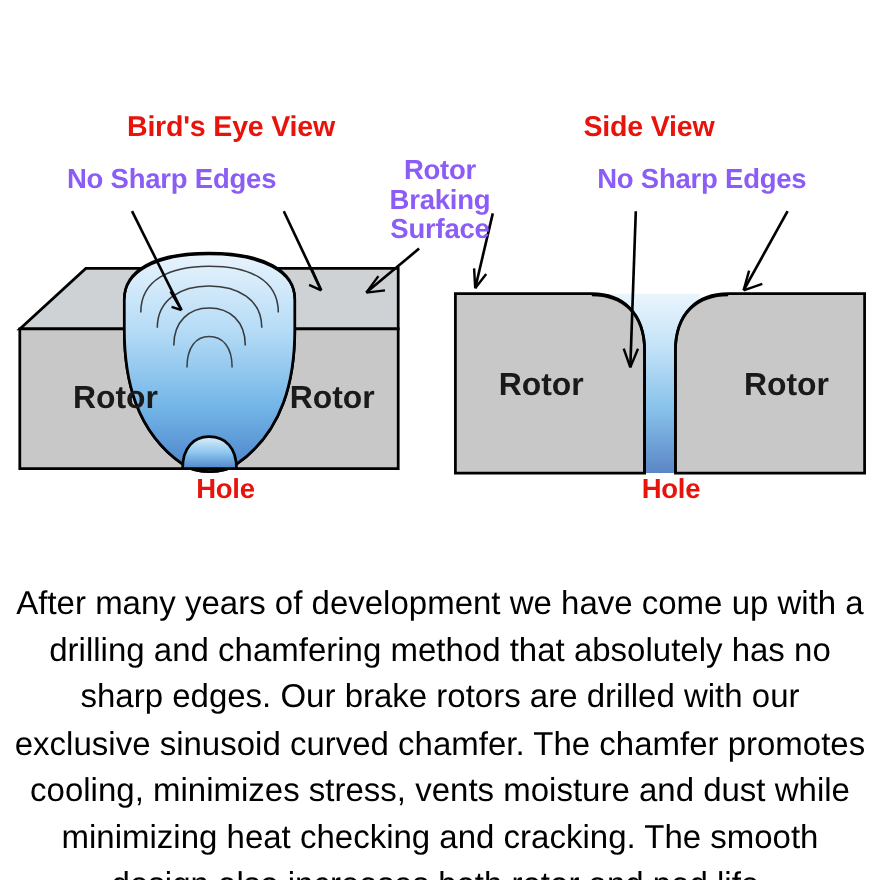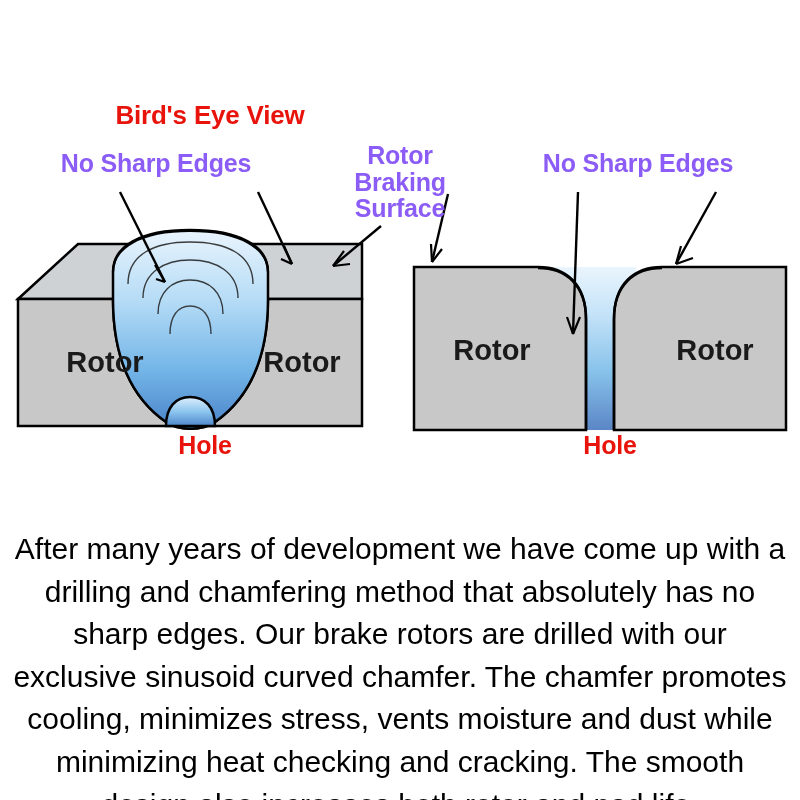--- a/index.html
+++ b/index.html
@@ -192,20 +192,21 @@
       <path d="M 432 248 L 431 230 M 432 248 L 442 235" stroke-width="2.2"></path>
       <path d="M 578 178 L 573 320"></path>
       <path d="M 573 320 L 567 303 M 573 320 L 580 303" stroke-width="2.2"></path>
       <path d="M 716 178 L 676 250"></path>
       <path d="M 676 250 L 681 232 M 676 250 L 693 244" stroke-width="2.2"></path>
     </g>
   </svg>
 
   <div class="lbl lbl-red" id="title-birds-eye">Bird's Eye View</div>
 
+  <div class="lbl lbl-red" id="title-side-view">Side View</div>
 
   <div class="lbl lbl-black" id="label-no-sharp-left">No Sharp Edges</div>
 
   <div class="lbl lbl-black" id="label-no-sharp-right">No Sharp Edges</div>
 
   <div class="lbl lbl-black" id="label-rotor-braking">Rotor
 Braking
 Surface</div>
 
   <div class="lbl lbl-red" id="label-hole-left">Hole</div>

